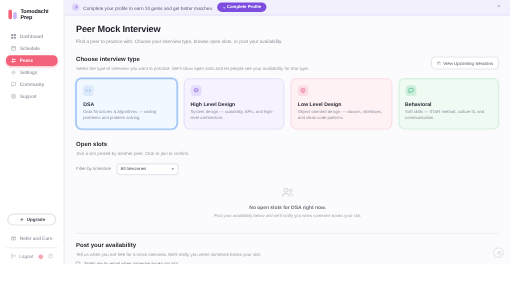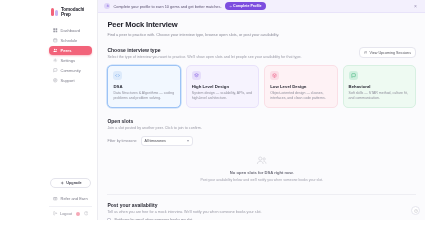--- a/index.html
+++ b/index.html
@@ -4,21 +4,21 @@
 <style>
   * { box-sizing: border-box; margin: 0; padding: 0; }
   html, body { width: 425px; height: 220px; overflow: hidden; }
   body {
     font-family: "Liberation Sans", sans-serif;
     background: #ffffff;
     color: #2b2b33;
     font-size: 4px;
     -webkit-font-smoothing: antialiased;
   }
-  .app { display: flex; width: 425px; height: 220px; padding-left: 44px; }
+  .app { display: flex; width: 425px; height: 220px; }
 
   
   .sidebar {
     width: 62px; height: 220px;
     background: #ffffff;
     border-right: 1px solid #ececf1;
     display: flex; flex-direction: column;
     padding: 6px 5px 4px 5px;
     position: relative;
   }

